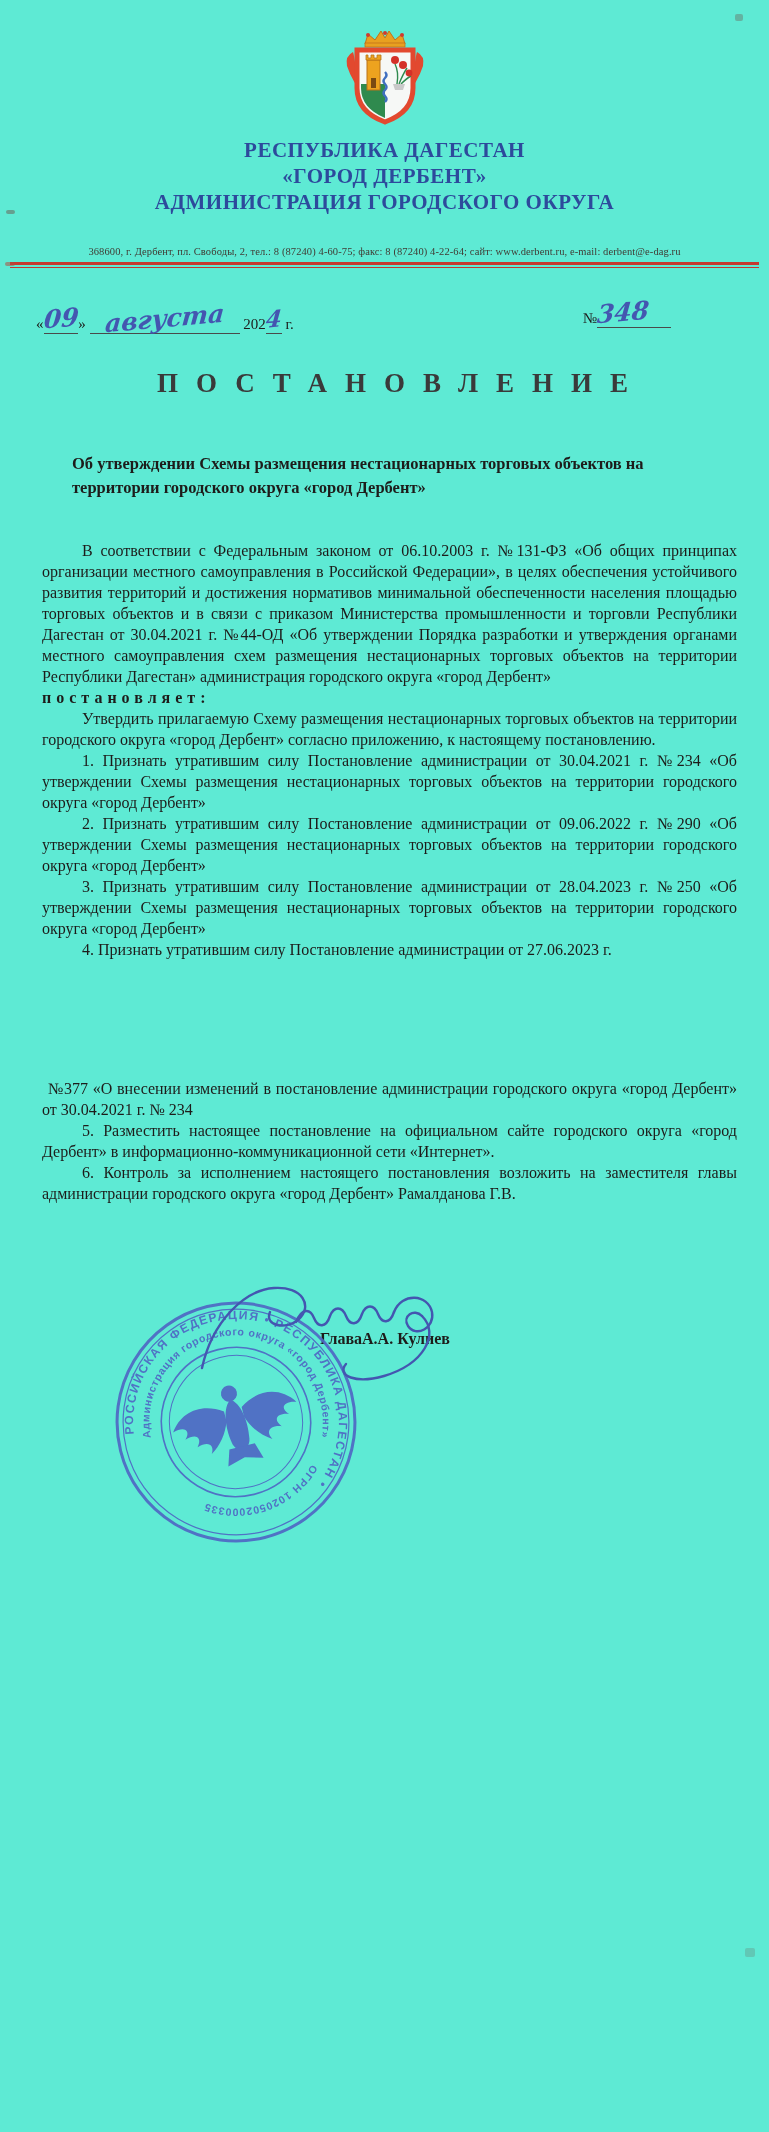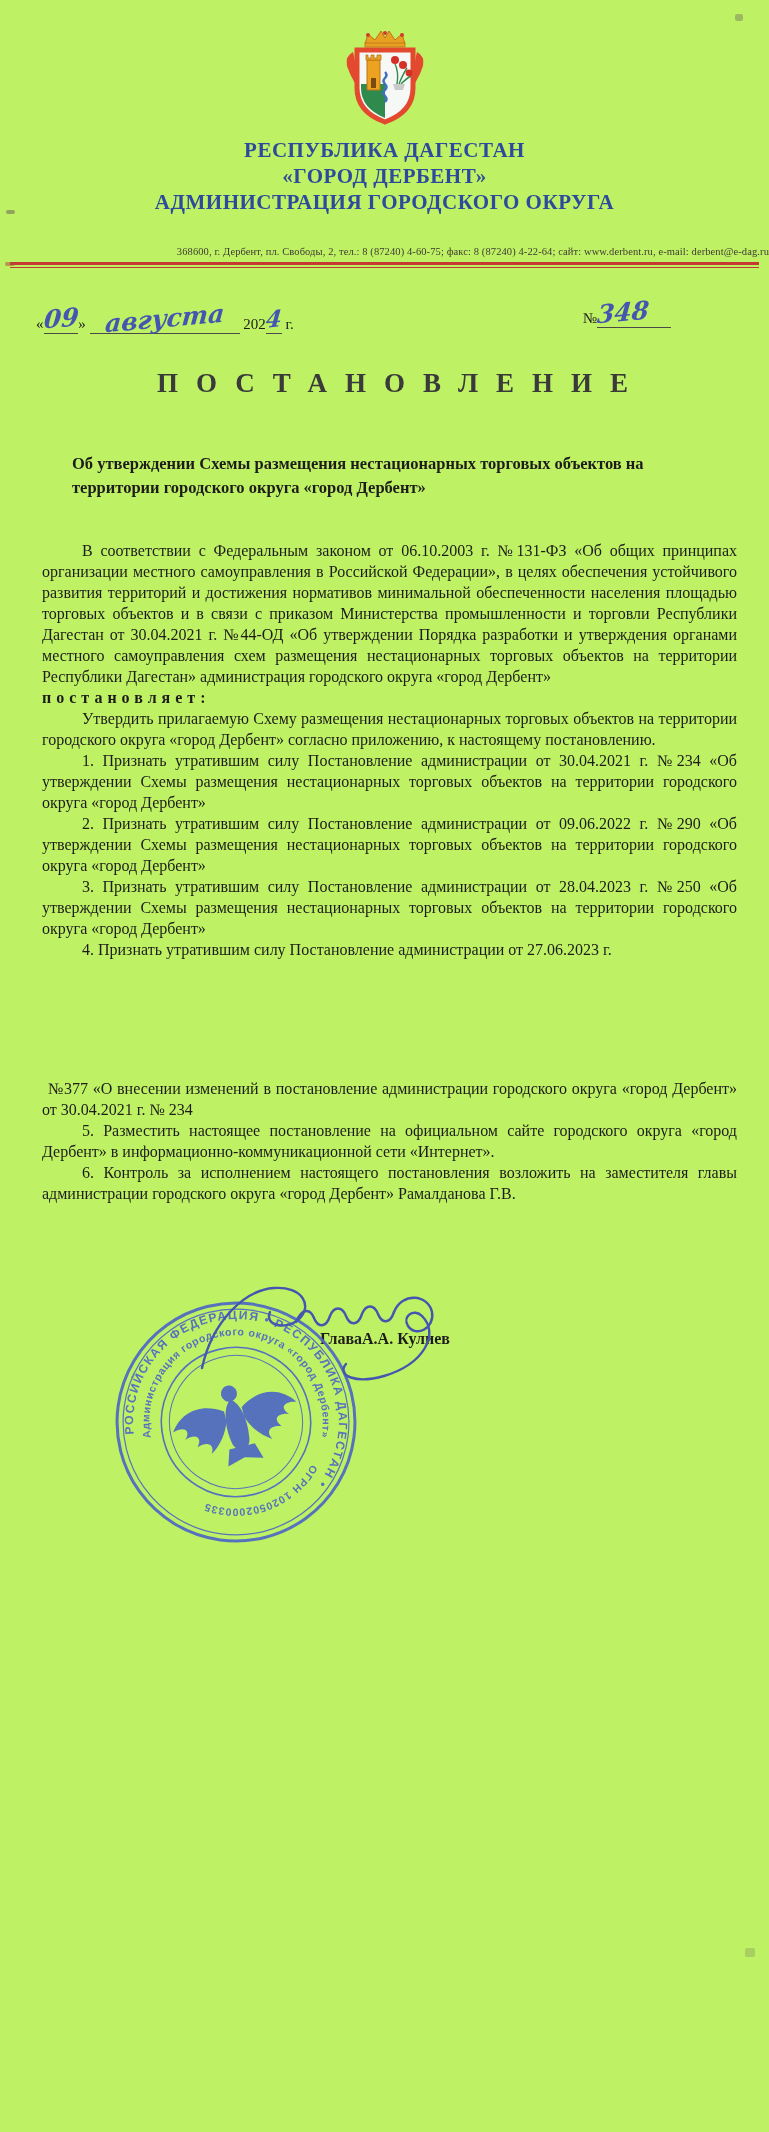--- a/index.html
+++ b/index.html
@@ -9,35 +9,35 @@
     --stamp_blue:#4f68c4;
     --title_gray:#3a3a3a;
     --body_ink:#1d1c1a;
   }
   *{box-sizing:border-box;}
   html,body{margin:0;padding:0;background:#e9e9e7;}
   .page{
     position:relative;
     width:769px;height:2132px;
     margin:0 auto;
-    background:#bef264;
+    background:#5eead4;
     font-family:"Liberation Serif","DejaVu Serif",serif;
     color:var(--body_ink);
     overflow:hidden;
   }
   
   .coa{position:absolute;top:26px;left:50%;transform:translateX(-50%);width:100px;height:102px;}
   .org{
     position:absolute;top:137px;left:0;width:100%;
     text-align:center;color:var(--header_blue);
     font-weight:bold;font-size:21px;line-height:26px;letter-spacing:.5px;
   }
   .contact{
     position:absolute;top:246px;left:0;width:100%;
-    text-align:right;font-size:10.5px;color:#403a33;letter-spacing:.1px;
+    text-align:center;font-size:10.5px;color:#403a33;letter-spacing:.1px;
   }
   .rule{
     position:absolute;top:262px;left:10px;right:10px;height:6px;
     border-top:3px solid var(--rule_red);
     border-bottom:1.5px solid var(--rule_red);
   }
   
   .meta{position:absolute;top:286px;left:36px;right:36px;height:56px;font-size:15px;}
   .date-line{position:absolute;left:0;bottom:8px;white-space:nowrap;}
   .num-line{position:absolute;right:62px;bottom:14px;white-space:nowrap;}

